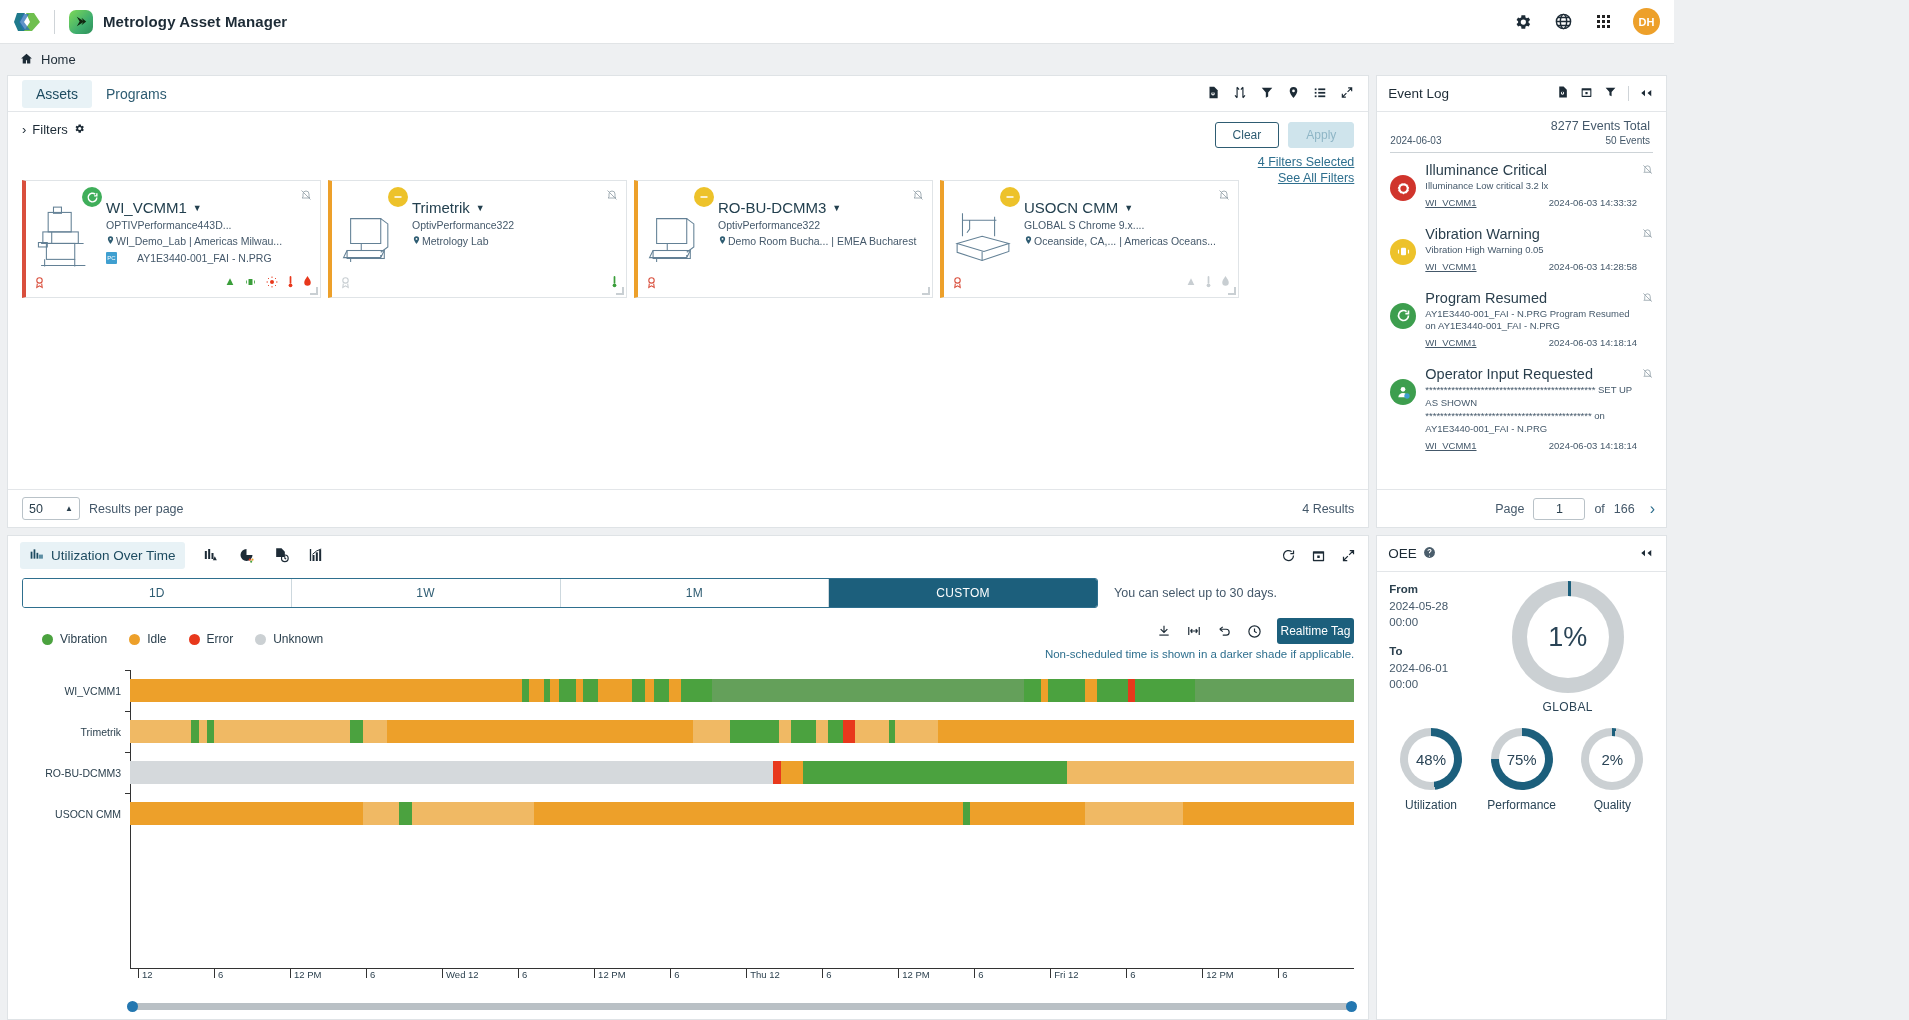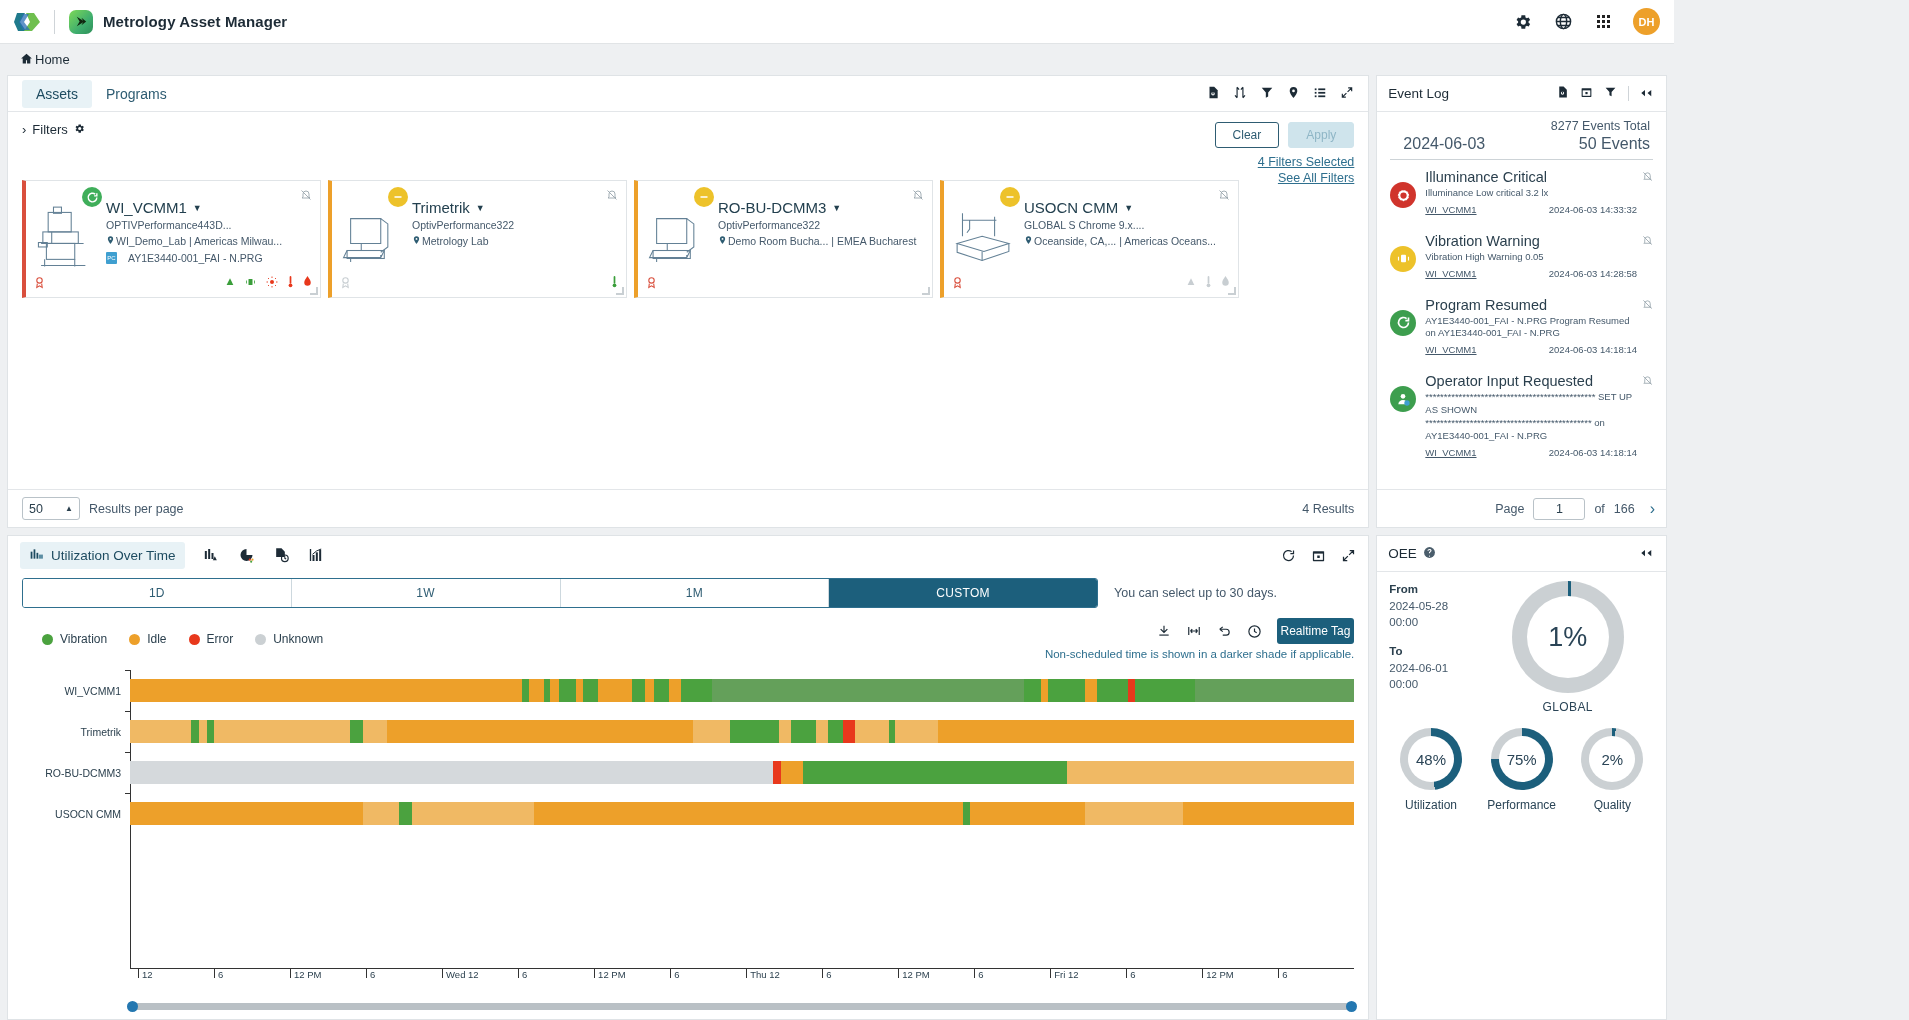--- a/index.html
+++ b/index.html
@@ -34,21 +34,21 @@
     width: 27px; height: 27px; border-radius: 50%; background: #eda02a;
     color: #fff; font-size: 11px; font-weight: bold;
     display: flex; align-items: center; justify-content: center; cursor: pointer;
   }
   .grid-icon { display: grid; grid-template-columns: repeat(3,3px); grid-template-rows: repeat(3,3px); gap: 2px; }
   .grid-icon i { background: #222; width: 3px; height: 3px; display: block; }
 
   
   .breadcrumb {
     height: 31px; display: flex; align-items: center; padding: 0 20px;
-    background: #eef0f2; font-size: 13px; gap: 2px; color: #1d2b36;
+    background: #eef0f2; font-size: 13px; gap: 8px; color: #1d2b36;
   }
   .breadcrumb .home-ic { font-size: 13px; }
 
   
   .body-wrap { display: flex; gap: 7px; padding: 0 7px; height: 945px; }
   .left-col { width: 1556px; display: flex; flex-direction: column; gap: 7px; }
   .right-col { width: 332px; display: flex; flex-direction: column; gap: 7px; }
 
   .panel { background: #fff; border: 1px solid #dfe3e6; }
 
@@ -86,21 +86,21 @@
     position: absolute; top: 6px; right: 2px; width: 20px; height: 20px; border-radius: 50%;
     display: flex; align-items: center; justify-content: center; color: #fff; font-size: 13px; font-weight: bold;
   }
   .status-dot.green { background: #3fae5a; }
   .status-dot.amber { background: #edc22a; }
   .card-body { flex: 1; padding: 18px 8px 0 2px; position: relative; }
   .card-title { font-size: 15px; color: #23404f; display: flex; align-items: center; gap: 6px; }
   .caret { font-size: 9px; color: #23404f; }
   .card-sub { font-size: 10.5px; color: #44586a; margin-top: 3px; }
   .card-loc { font-size: 10.5px; color: #44586a; margin-top: 4px; display: flex; align-items: center; gap: 1px; }
-  .card-prog { font-size: 10.5px; color: #44586a; margin-top: 5px; display: flex; align-items: center; gap: 11px; }
+  .card-prog { font-size: 10.5px; color: #44586a; margin-top: 5px; display: flex; align-items: center; gap: 20px; }
   .prog-badge { width: 11px; height: 12px; background: #3f9fd0; color: #fff; font-size: 6px; display:flex; align-items:center; justify-content:center; border-radius:1px;}
   .bell-off { position: absolute; top: 8px; right: 8px; color: #9aa6ae; font-size: 12px; cursor: pointer; }
   .card-foot-icons { position: absolute; bottom: 6px; right: 8px; display: flex; gap: 9px; align-items: flex-end; }
   .card-badge-bl { position: absolute; bottom: 5px; left: 7px; font-size: 13px; color: #d94f3d; }
   .card-badge-bl.grey { color: #c8ced2; }
   .resize-corner { position:absolute; bottom:2px; right:2px; width:8px; height:8px; border-right:2px solid #c9cfd3; border-bottom:2px solid #c9cfd3; }
 
   
   .results-bar {
     margin-top: auto; border-top: 1px solid #e3e6e9; height: 38px;
@@ -115,21 +115,21 @@
 
   
   .event-panel { height: 453px; display: flex; flex-direction: column; }
   .panel-head {
     height: 36px; display: flex; align-items: center; padding: 0 11px;
     border-bottom: 1px solid #e3e6e9; font-size: 13.5px; color: #1d2b36;
   }
   .panel-head .icons { margin-left: auto; display: flex; align-items: center; gap: 11px; }
   .panel-head .sep { width: 1px; height: 15px; background: #cfd4d8; }
   .ev-total { text-align: right; font-size: 12.5px; color: #44586a; padding: 7px 16px 0 0; }
-  .ev-datebar { display: flex; padding: 2px 16px 6px 26px; font-size: 16px; color: #44586a; }
+  .ev-datebar { display: flex; padding: 2px 16px 6px 13px; font-size: 10px; color: #44586a; }
   .ev-datebar .r { margin-left: auto; }
   .ev-list { flex: 1; overflow: hidden; position: relative; border-top: 1px solid #cdd3d7; margin: 0 13px; }
   .ev-item { display: flex; padding: 9px 0 9px 0; gap: 9px; }
   .ev-ic { width: 26px; height: 26px; border-radius: 50%; flex: none; margin-top: 13px;
            display: flex; align-items: center; justify-content: center; color: #fff; font-size: 13px; }
   .ev-ic.red { background: #d0342c; }
   .ev-ic.yellow { background: #edc22a; }
   .ev-ic.green { background: #3d9e4e; }
   .ev-body { flex: 1; position: relative; padding-right: 16px;}
   .ev-title { font-size: 14.5px; color: #2a3f4d; }

